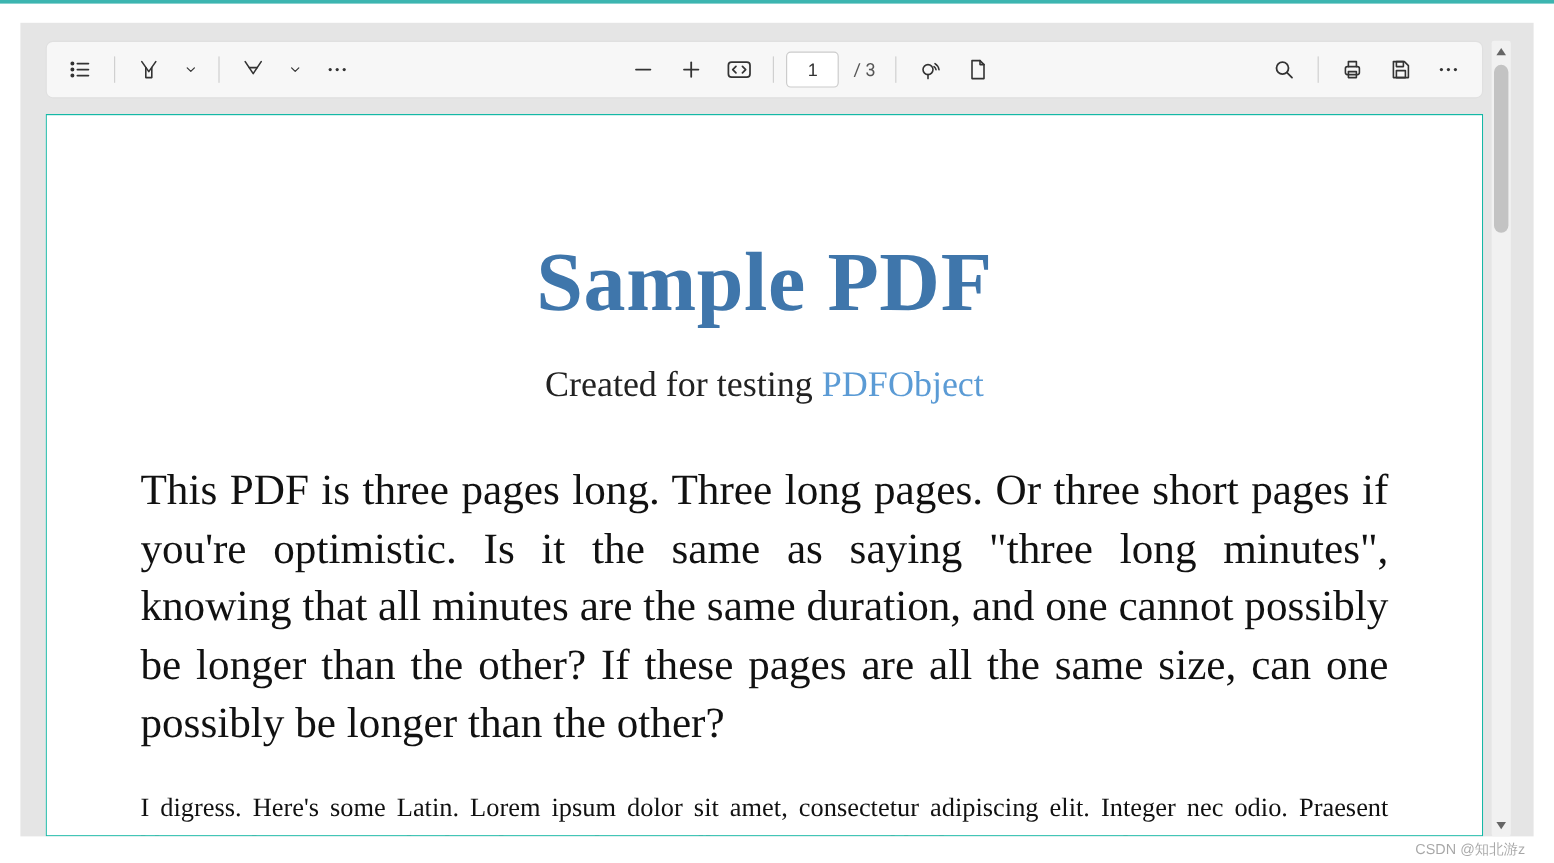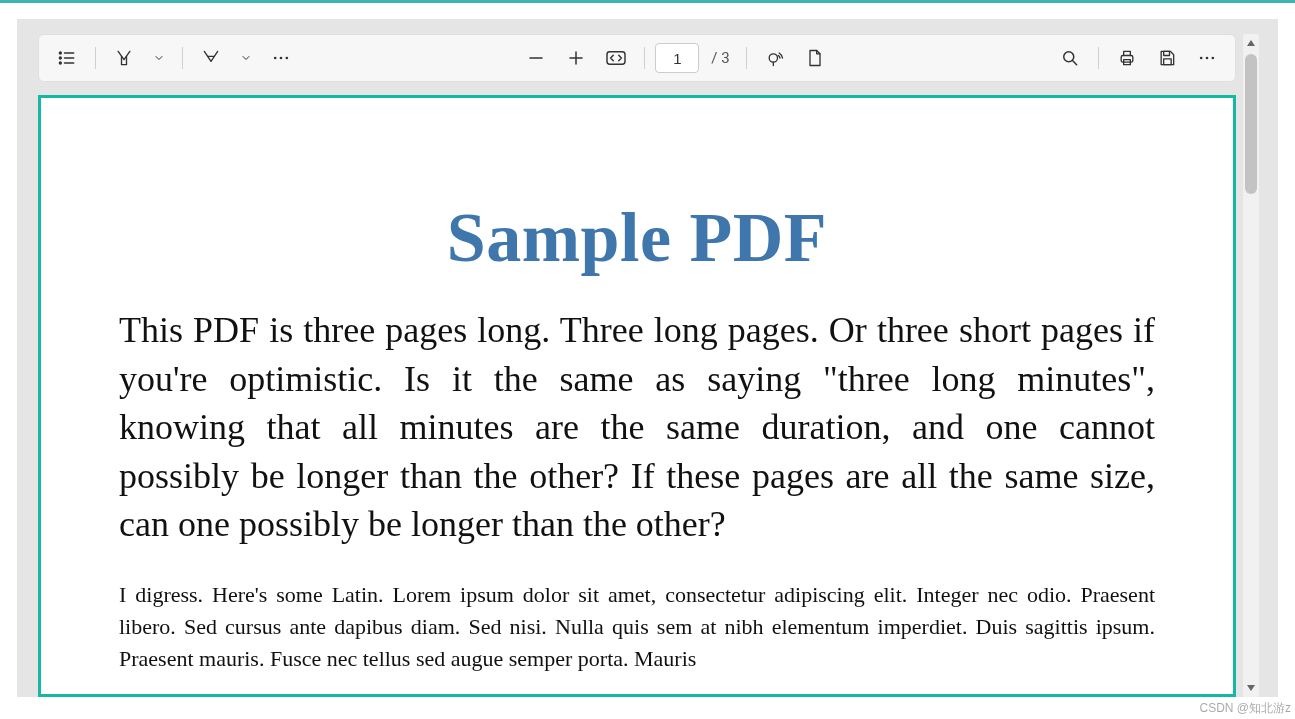--- a/index.html
+++ b/index.html
@@ -45,21 +45,21 @@
   .tb-page-total { color: #555; font-size: 15px; margin: 0 6px 0 8px; white-space: pre; }
   .doc-viewport {
     position: absolute;
     top: 76px; left: 21px; right: 42px; bottom: 0;
     overflow: hidden;
   }
   .doc-page {
     position: absolute;
     inset: 0;
     background: #fff;
-    border: 3px solid #14b8a6;
+    border: 1px solid #14b8a6;
     padding: 100px 78px 16px 78px;
     font-family: Georgia, "Times New Roman", serif;
     color: #111;
     overflow: hidden;
   }
   .doc-title {
     text-align: center;
     font-size: 70px;
     font-weight: 700;
     color: #3f76ab;
@@ -97,21 +97,21 @@
   .scroll-up { top: 0; }
   .scroll-down { bottom: 0; }
   .scroll-thumb {
     position: absolute;
     left: 2px; width: 12px;
     background: #c3c3c3;
     border-radius: 6px;
   }
   .watermark {
     position: fixed;
-    right: 4px; bottom: 2px;
+    right: 24px; bottom: 2px;
     font-size: 12px;
     color: rgba(0,0,0,0.35);
     font-family: sans-serif;
   }
   svg { display: block; }
 </style>
 </head>
 <body>
 
 <div class="app-frame">
@@ -242,20 +242,23 @@
           <circle cx="12" cy="12" r="1.6"></circle>
           <circle cx="19" cy="12" r="1.6"></circle>
         </svg>
     </div>
 
   </div>
 
   <div class="doc-viewport">
     <div class="doc-page">
       <h1 class="doc-title">Sample PDF</h1>
+      <p class="doc-subtitle">
+        <span>Created for testing </span><span class="link">PDFObject</span>
+      </p>
       <p class="doc-para">This PDF is three pages long. Three long pages. Or three short pages if you're optimistic. Is it the same as saying "three long minutes", knowing that all minutes are the same duration, and one cannot possibly be longer than the other? If these pages are all the same size, can one possibly be longer than the other?</p>
       <p class="doc-para small">I digress. Here's some Latin. Lorem ipsum dolor sit amet, consectetur adipiscing elit. Integer nec odio. Praesent libero. Sed cursus ante dapibus diam. Sed nisi. Nulla quis sem at nibh elementum imperdiet. Duis sagittis ipsum. Praesent mauris. Fusce nec tellus sed augue semper porta. Mauris</p>
     </div>
   </div>
 
   <div class="scrollbar">
     <div class="scroll-up">
       <svg width="10" height="10" viewBox="0 0 10 10">
           <polygon points="5,2 9,8 1,8" fill="currentColor"></polygon>
         </svg>

